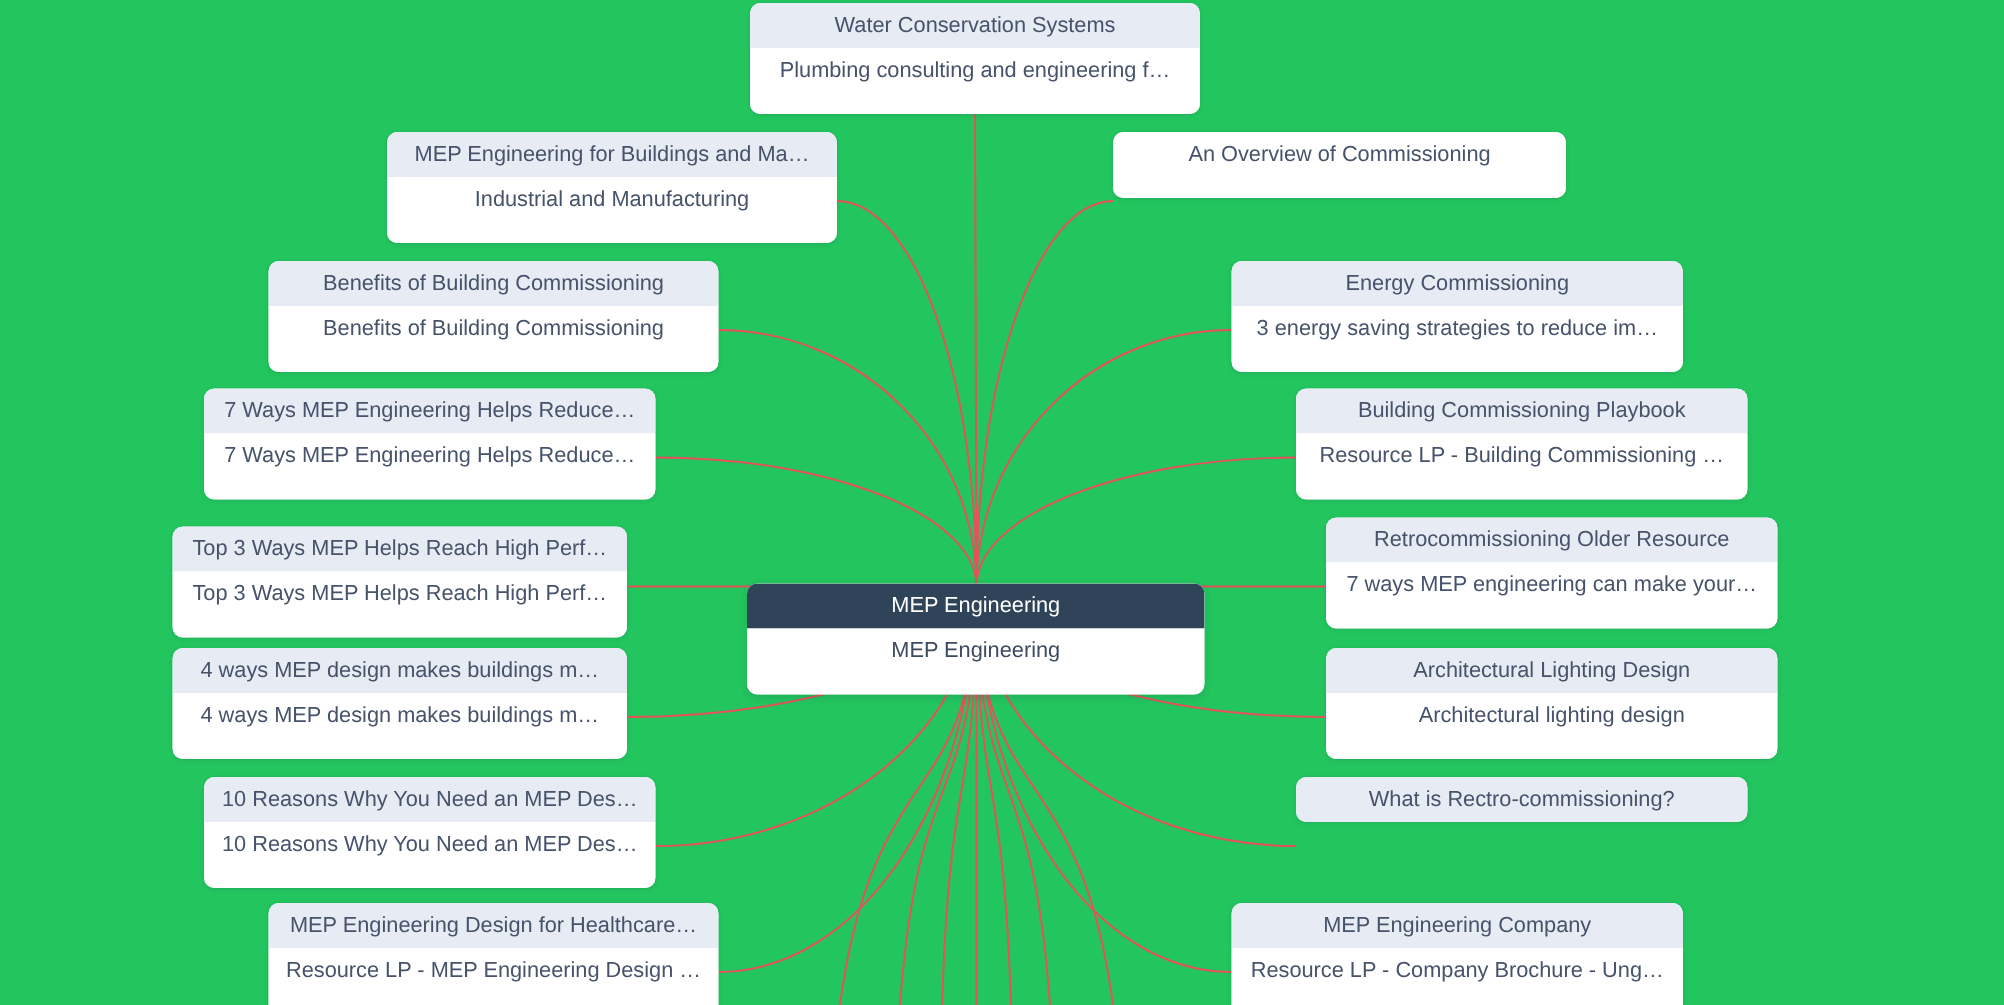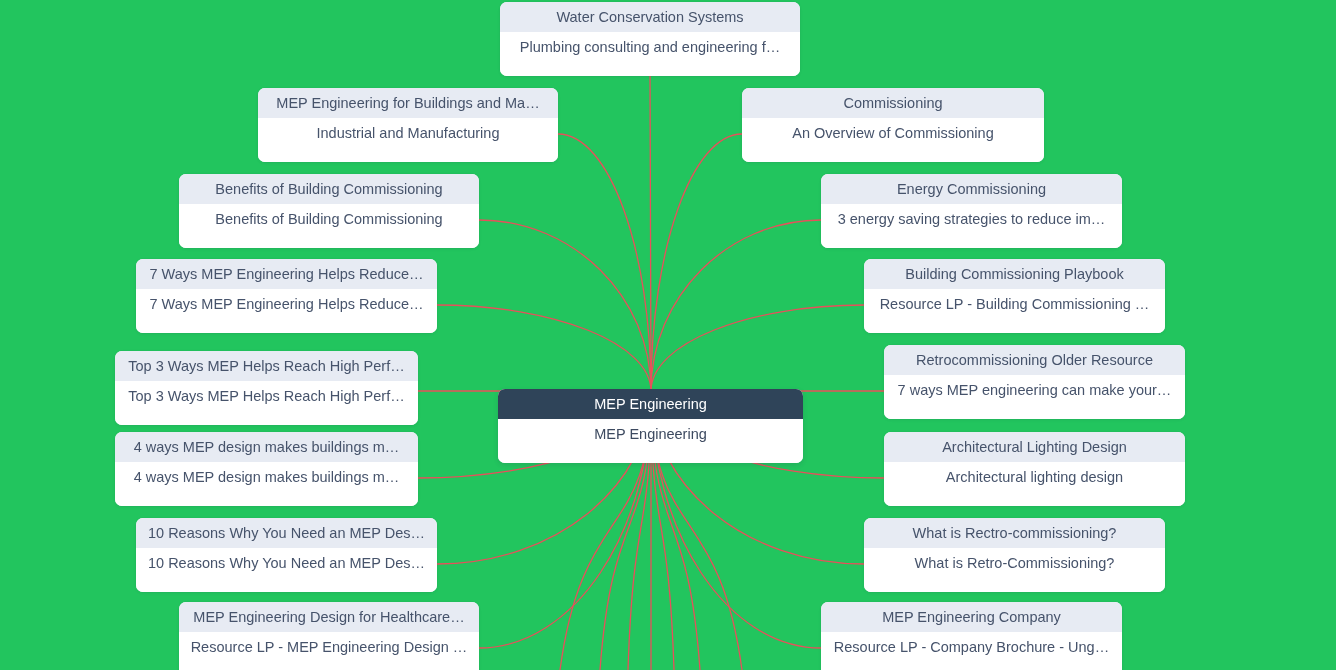--- a/index.html
+++ b/index.html
@@ -122,42 +122,40 @@
       </div>
       <div class="node" style="left: 136px; top: 518px; width: 301px;">
         <div class="hdr">10 Reasons Why You Need an MEP Des…</div>
         <div class="bdy">10 Reasons Why You Need an MEP Des…</div>
       </div>
       <div class="node" style="left: 179px; top: 602px; width: 300px;">
         <div class="hdr">MEP Engineering Design for Healthcare…</div>
         <div class="bdy">Resource LP - MEP Engineering Design …</div>
       </div>
       <div class="node" style="left: 742px; top: 88px; width: 302px;">
-        <div class="hdr">Commissioning</div>
         <div class="bdy">An Overview of Commissioning</div>
       </div>
       <div class="node" style="left: 821px; top: 174px; width: 301px;">
         <div class="hdr">Energy Commissioning</div>
         <div class="bdy">3 energy saving strategies to reduce im…</div>
       </div>
       <div class="node" style="left: 864px; top: 259px; width: 301px;">
         <div class="hdr">Building Commissioning Playbook</div>
         <div class="bdy">Resource LP - Building Commissioning …</div>
       </div>
       <div class="node" style="left: 884px; top: 345px; width: 301px;">
         <div class="hdr">Retrocommissioning Older Resource</div>
         <div class="bdy">7 ways MEP engineering can make your…</div>
       </div>
       <div class="node" style="left: 884px; top: 432px; width: 301px;">
         <div class="hdr">Architectural Lighting Design</div>
         <div class="bdy">Architectural lighting design</div>
       </div>
       <div class="node" style="left: 864px; top: 518px; width: 301px;">
         <div class="hdr">What is Rectro-commissioning?</div>
-        <div class="bdy">What is Retro-Commissioning?</div>
       </div>
       <div class="node" style="left: 821px; top: 602px; width: 301px;">
         <div class="hdr">MEP Engineering Company</div>
         <div class="bdy">Resource LP - Company Brochure - Ung…</div>
       </div>
       <div class="node root" style="left: 498px; top: 389px; width: 305px;">
         <div class="hdr">MEP Engineering</div>
         <div class="bdy">MEP Engineering</div>
       </div>
     </div>

